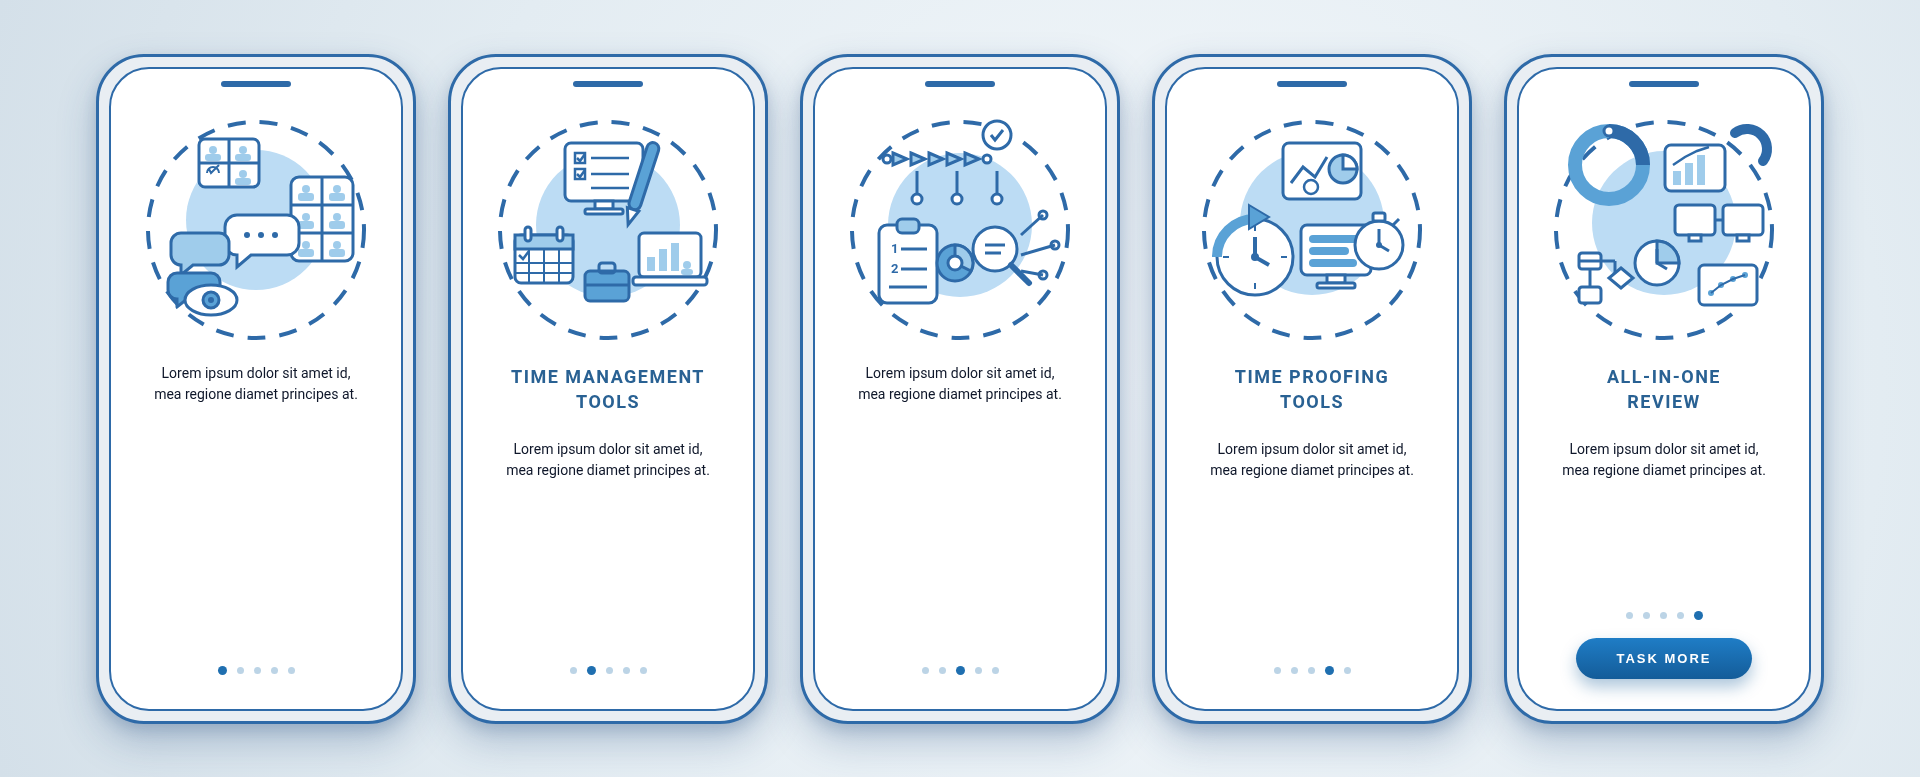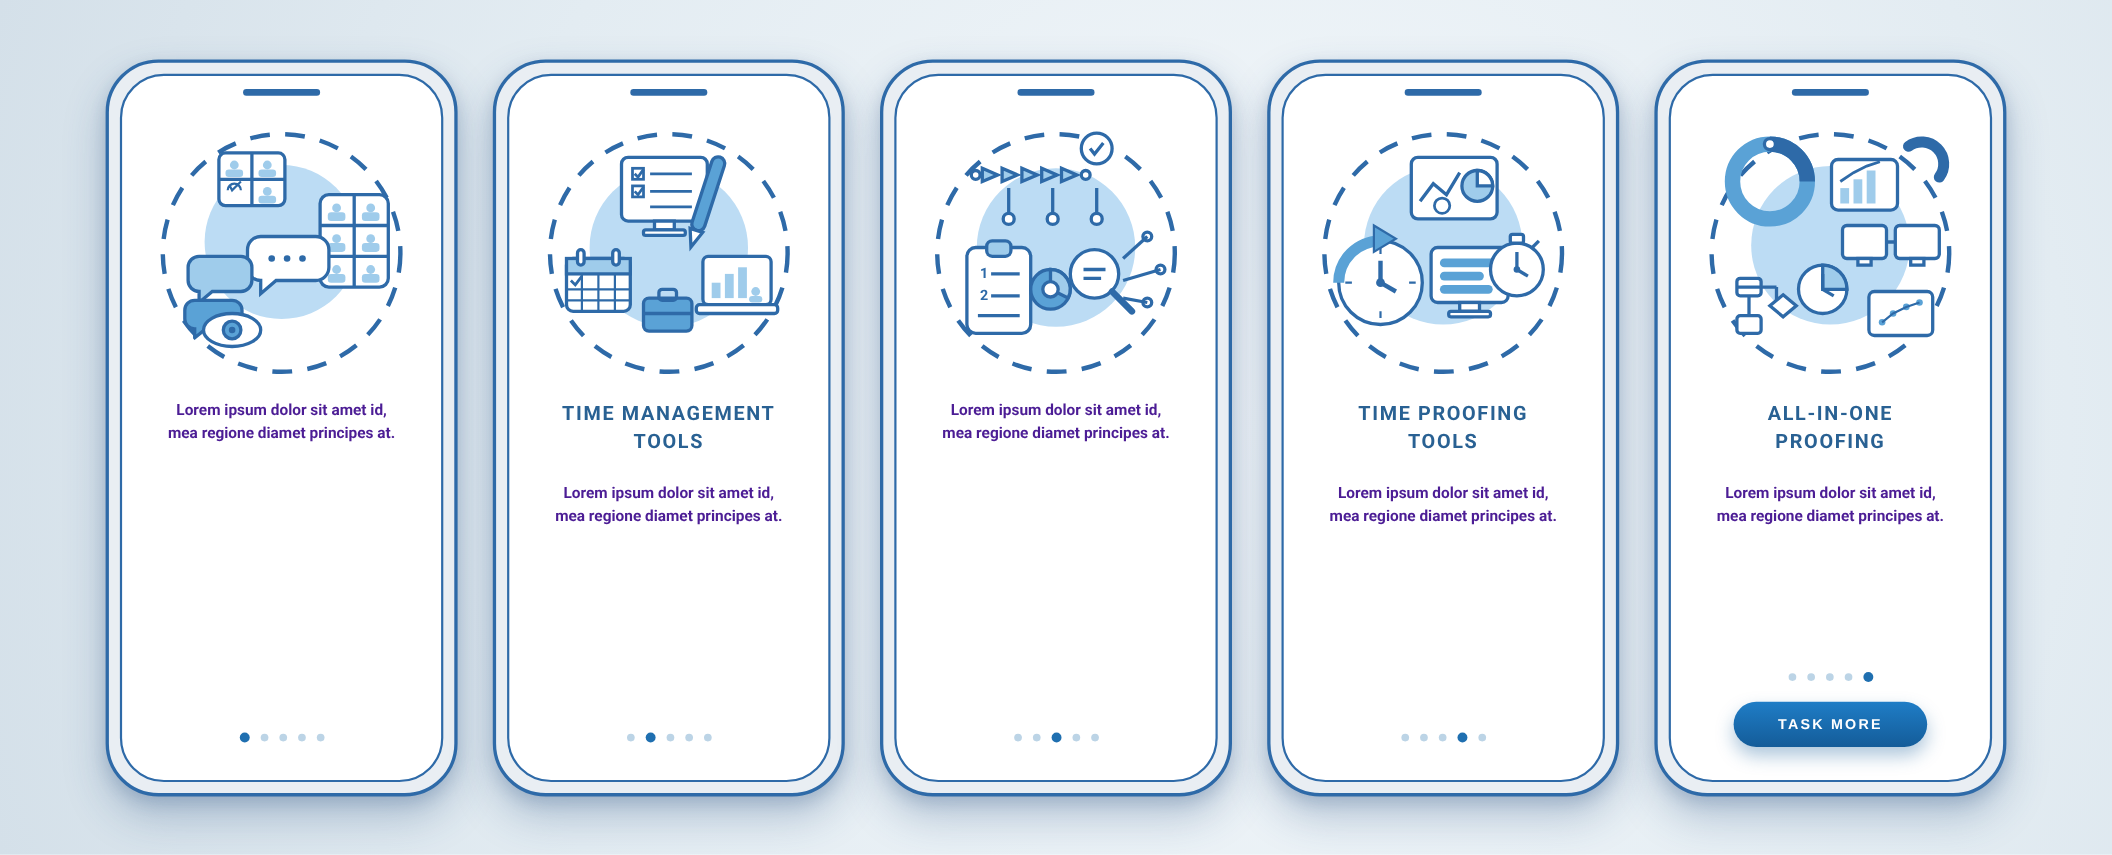--- a/index.html
+++ b/index.html
@@ -72,27 +72,26 @@
     text-align: center;
     line-height: 1.35;
     min-height: 54px;
     display: flex;
     align-items: center;
     justify-content: center;
     white-space: pre-line;
     margin-bottom: 22px;
   }
   .body {
-    color: #4c1d95;
+    color: #0f172a;
     font-size: 14px;
     line-height: 1.55;
     text-align: center;
     padding: 0 16px;
     flex: 1 1 auto;
-    font-weight: bold;
   }
   .dots {
     display: flex;
     gap: 10px;
     align-items: center;
     justify-content: center;
     margin-bottom: 4px;
     flex: 0 0 auto;
   }
   .dot {
@@ -466,21 +465,21 @@
             <rect x="0" y="0" width="58" height="40" rx="5" fill="#fff" stroke="#2e6aa8" stroke-width="3"></rect>
             <circle cx="12" cy="28" r="3" fill="#5aa2d6"></circle>
               <circle cx="22" cy="20" r="3" fill="#5aa2d6"></circle>
             <circle cx="34" cy="14" r="3" fill="#5aa2d6"></circle>
               <circle cx="46" cy="10" r="3" fill="#5aa2d6"></circle>
             <polyline points="12,28 22,20 34,14 46,10" fill="none" stroke="#2e6aa8" stroke-width="2"></polyline>
           </g>
         </svg>
       </div>
       <div class="title">ALL-IN-ONE
-PROOFING</div>
+REVIEW</div>
       <div class="body">Lorem ipsum dolor sit amet id, mea regione diamet principes at.</div>
       <div class="dots" style="margin-bottom:18px;">
         <span class="dot"></span>
         <span class="dot"></span>
         <span class="dot"></span>
         <span class="dot"></span>
         <span class="dot active"></span>
       </div>
       <button class="cta">TASK MORE</button>
     </div>

